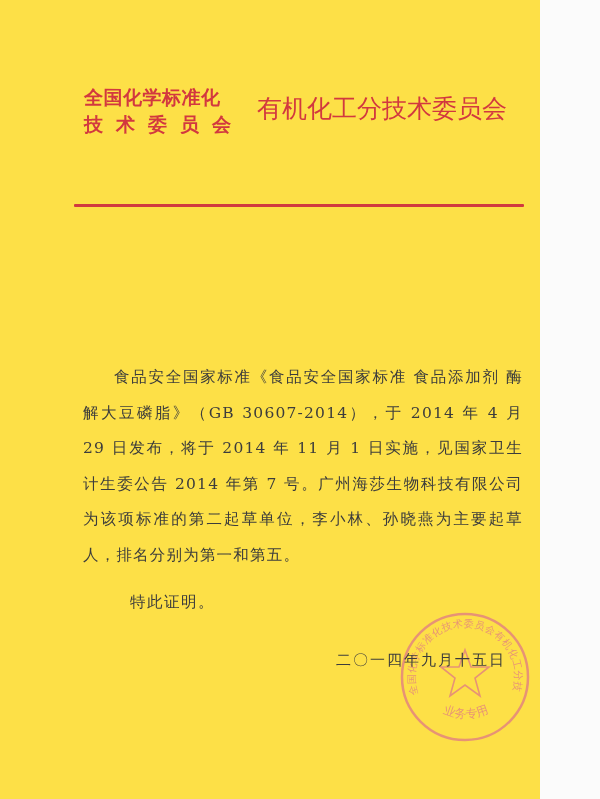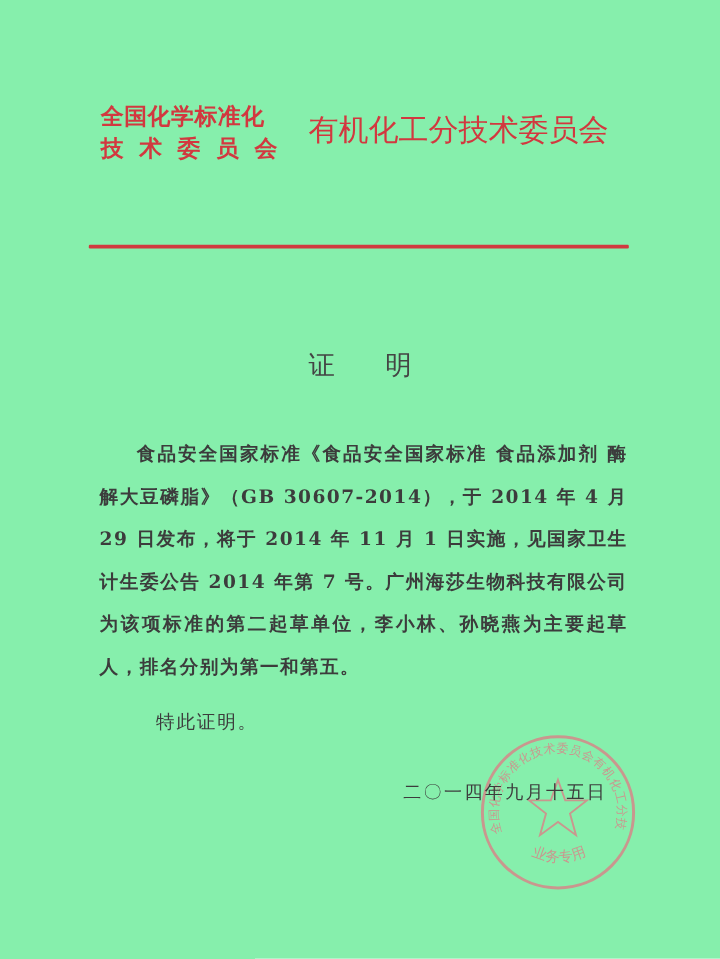--- a/index.html
+++ b/index.html
@@ -11,22 +11,22 @@
       width: 600px;
       height: 799px;
       position: relative;
       overflow: hidden;
       font-family: "DejaVu Serif", "Liberation Serif", serif;
       color: #3a3a3a;
     }
     .page {
       position: absolute;
       left: 0; top: 0;
-      width: 600px; height: 799px;
-      background: #86efac;
+      width: 540px; height: 799px;
+      background: #fde047;
     }
     .header-left {
       position: absolute;
       left: 84px;
       top: 84px;
       width: 160px;
       color: #d2383f;
       font-family: "DejaVu Sans", "Liberation Sans", sans-serif;
       font-weight: bold;
       font-size: 19px;
@@ -81,21 +81,20 @@
     }
     .body-text {
       position: absolute;
       left: 83px;
       top: 360px;
       width: 440px;
       font-size: 15.5px;
       line-height: 35.5px;
       color: #3c3c3c;
       letter-spacing: 1.2px;
-      font-weight: bold;
     }
     .body-text p {
       margin: 0;
       text-indent: 2em;
       text-align: justify;
     }
     .closing {
       position: absolute;
       left: 130px;
       top: 592px;
@@ -131,21 +130,20 @@
   <div class="header-left">
     <div class="line1">全国化学标准化</div>
     <div class="line2">技术委员会</div>
   </div>
 
   <div class="header-right">有机化工分技术委员会</div>
 
 
   <div class="red-rule"></div>
 
-  <div class="title">证明</div>
 
   <div class="body-text">
     <p>食品安全国家标准《食品安全国家标准 食品添加剂 酶解大豆磷脂》（GB 30607-2014），于 2014 年 4 月 29 日发布，将于 2014 年 11 月 1 日实施，见国家卫生计生委公告 2014 年第 7 号。广州海莎生物科技有限公司为该项标准的第二起草单位，李小林、孙晓燕为主要起草人，排名分别为第一和第五。</p>
   </div>
 
   <div class="closing">特此证明。</div>
 
   <div class="date">二〇一四年九月十五日</div>
 
   <svg class="stamp" viewBox="0 0 134 134" xmlns="http://www.w3.org/2000/svg">

